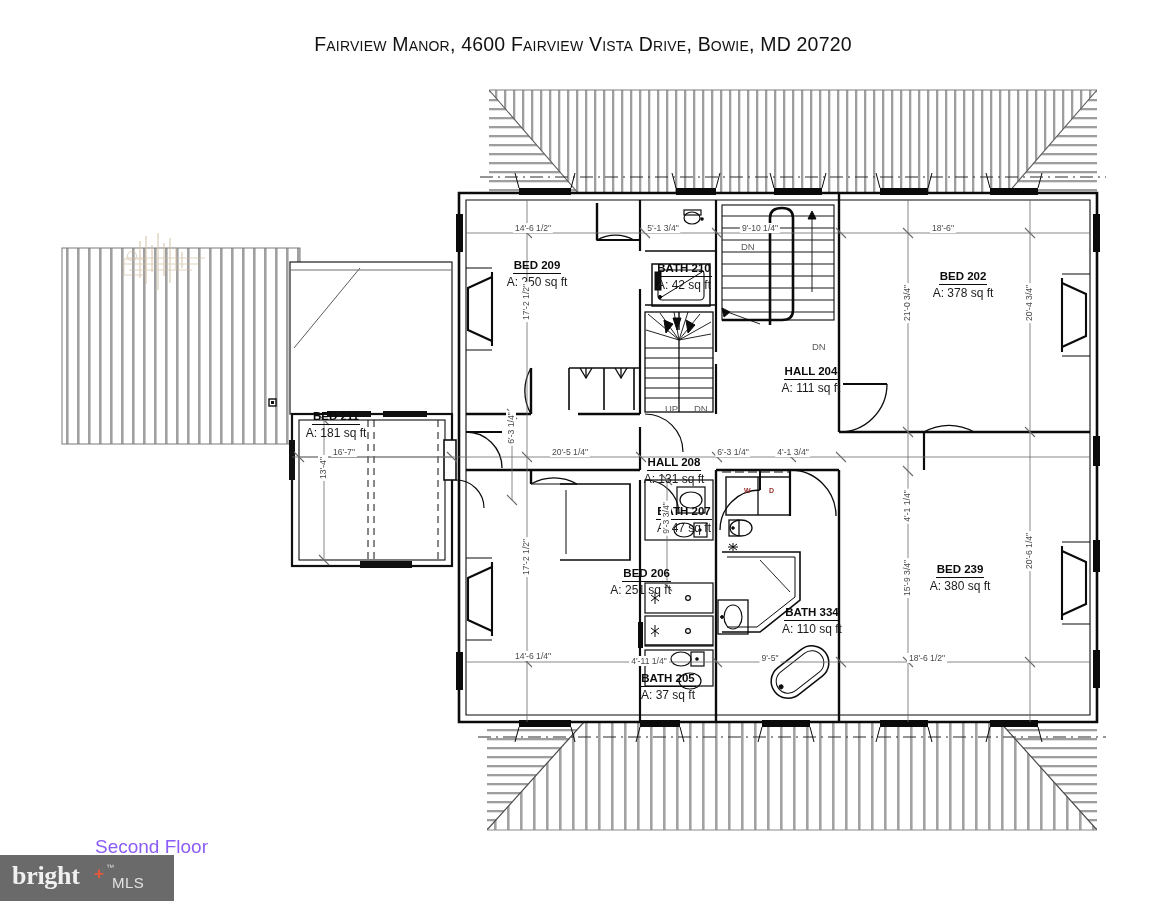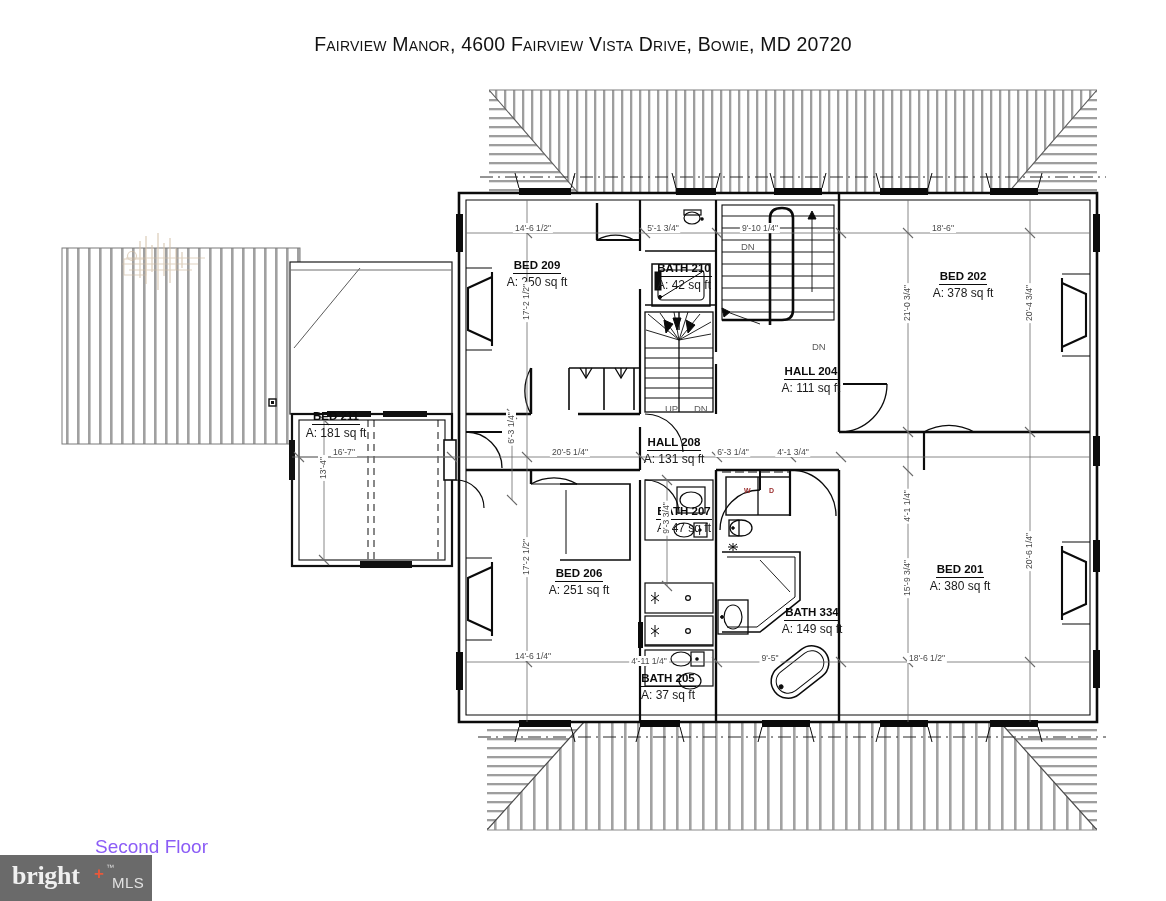--- a/index.html
+++ b/index.html
@@ -13,21 +13,21 @@
     position:absolute;left:0;top:33px;width:1166px;text-align:center;
     font-family:"Liberation Sans","DejaVu Sans",sans-serif;
     font-size:19.5px;font-weight:500;color:#121212;letter-spacing:.2px;
     font-variant:small-caps;white-space:nowrap;
   }
   #floor-label{
     position:absolute;left:95px;top:836px;
     font-size:19px;color:#8b5cf6;font-weight:400;
   }
   #mls-watermark{
-    position:absolute;left:0;top:855px;width:152px;height:46px;
+    position:absolute;left:0;top:855px;width:174px;height:46px;
     background:#6a6a6a;color:#ffffff;
   }
   #mls-watermark .wm-bright{
     position:absolute;left:12px;top:6px;font-family:"Liberation Serif","DejaVu Serif",serif;
     font-size:26px;font-weight:700;color:#f0f0f0;letter-spacing:-.3px;
   }
   #mls-watermark .wm-plus{
     position:absolute;left:94px;top:9px;color:#e8593b;font-size:17px;font-weight:700;
   }
   #mls-watermark .wm-tm{
@@ -490,54 +490,54 @@
   <div id="labels-layer">
       <div class="room-label" style="left: 467px; top: 255px; width: 140px;">
         <div><span class="rm-name">BED 209</span></div>
         <div class="rm-area">A: 250 sq ft</div>
       </div>
       <div class="room-label" style="left: 893px; top: 266px; width: 140px;">
         <div><span class="rm-name">BED 202</span></div>
         <div class="rm-area">A: 378 sq ft</div>
       </div>
       <div class="room-label" style="left: 890px; top: 559px; width: 140px;">
-        <div><span class="rm-name">BED 201</span></div>
+        <div><span class="rm-name">BED 239</span></div>
         <div class="rm-area">A: 380 sq ft</div>
       </div>
-      <div class="room-label" style="left: 509px; top: 563px; width: 140px;">
+      <div class="room-label" style="left: 531px; top: 563px; width: 140px; text-align: right;">
         <div><span class="rm-name">BED 206</span></div>
         <div class="rm-area">A: 251 sq ft</div>
       </div>
       <div class="room-label" style="left: 266px; top: 406px; width: 140px;">
         <div><span class="rm-name">BED 211</span></div>
         <div class="rm-area">A: 181 sq ft</div>
       </div>
       <div class="room-label" style="left: 715px; top: 361px; width: 140px; margin-left: 26px;">
         <div><span class="rm-name">HALL 204</span></div>
         <div class="rm-area">A: 111 sq ft</div>
       </div>
-      <div class="room-label" style="left: 604px; top: 432px; width: 140px; text-align: center;">
+      <div class="room-label" style="left: 604px; top: 452px; width: 140px; text-align: center;">
         <div><span class="rm-name">HALL 208</span></div>
         <div class="rm-area">A: 131 sq ft</div>
       </div>
       <div class="room-label" style="left: 614px; top: 258px; width: 140px;">
         <div><span class="rm-name">BATH 210</span></div>
         <div class="rm-area">A: 42 sq ft</div>
       </div>
       <div class="room-label" style="left: 614px; top: 501px; width: 140px;">
         <div><span class="rm-name">BATH 207</span></div>
         <div class="rm-area">A: 47 sq ft</div>
       </div>
       <div class="room-label" style="left: 598px; top: 668px; width: 140px;">
         <div><span class="rm-name">BATH 205</span></div>
         <div class="rm-area">A: 37 sq ft</div>
       </div>
       <div class="room-label" style="left: 742px; top: 602px; width: 140px;">
         <div><span class="rm-name">BATH 334</span></div>
-        <div class="rm-area">A: 149 sq ft</div>
+        <div class="rm-area">A: 110 sq ft</div>
       </div>
     </div>
   <div id="dims-layer">
       <div class="dim" style="left: 533px; top: 228px; transform: translate(-50%, -50%);">14'-6 1/2"</div>
       <div class="dim" style="left: 663px; top: 228px; transform: translate(-50%, -50%);">5'-1 3/4"</div>
       <div class="dim" style="left: 760px; top: 228px; transform: translate(-50%, -50%);">9'-10 1/4"</div>
       <div class="dim" style="left: 943px; top: 228px; transform: translate(-50%, -50%);">18'-6"</div>
       <div class="dim vert" style="left: 521px; top: 302px; transform: rotate(-90deg) translateX(-50%);">17'-2 1/2"</div>
       <div class="dim vert" style="left: 902px; top: 303px; transform: rotate(-90deg) translateX(-50%);">21'-0 3/4"</div>
       <div class="dim vert" style="left: 1024px; top: 303px; transform: rotate(-90deg) translateX(-50%);">20'-4 3/4"</div>

